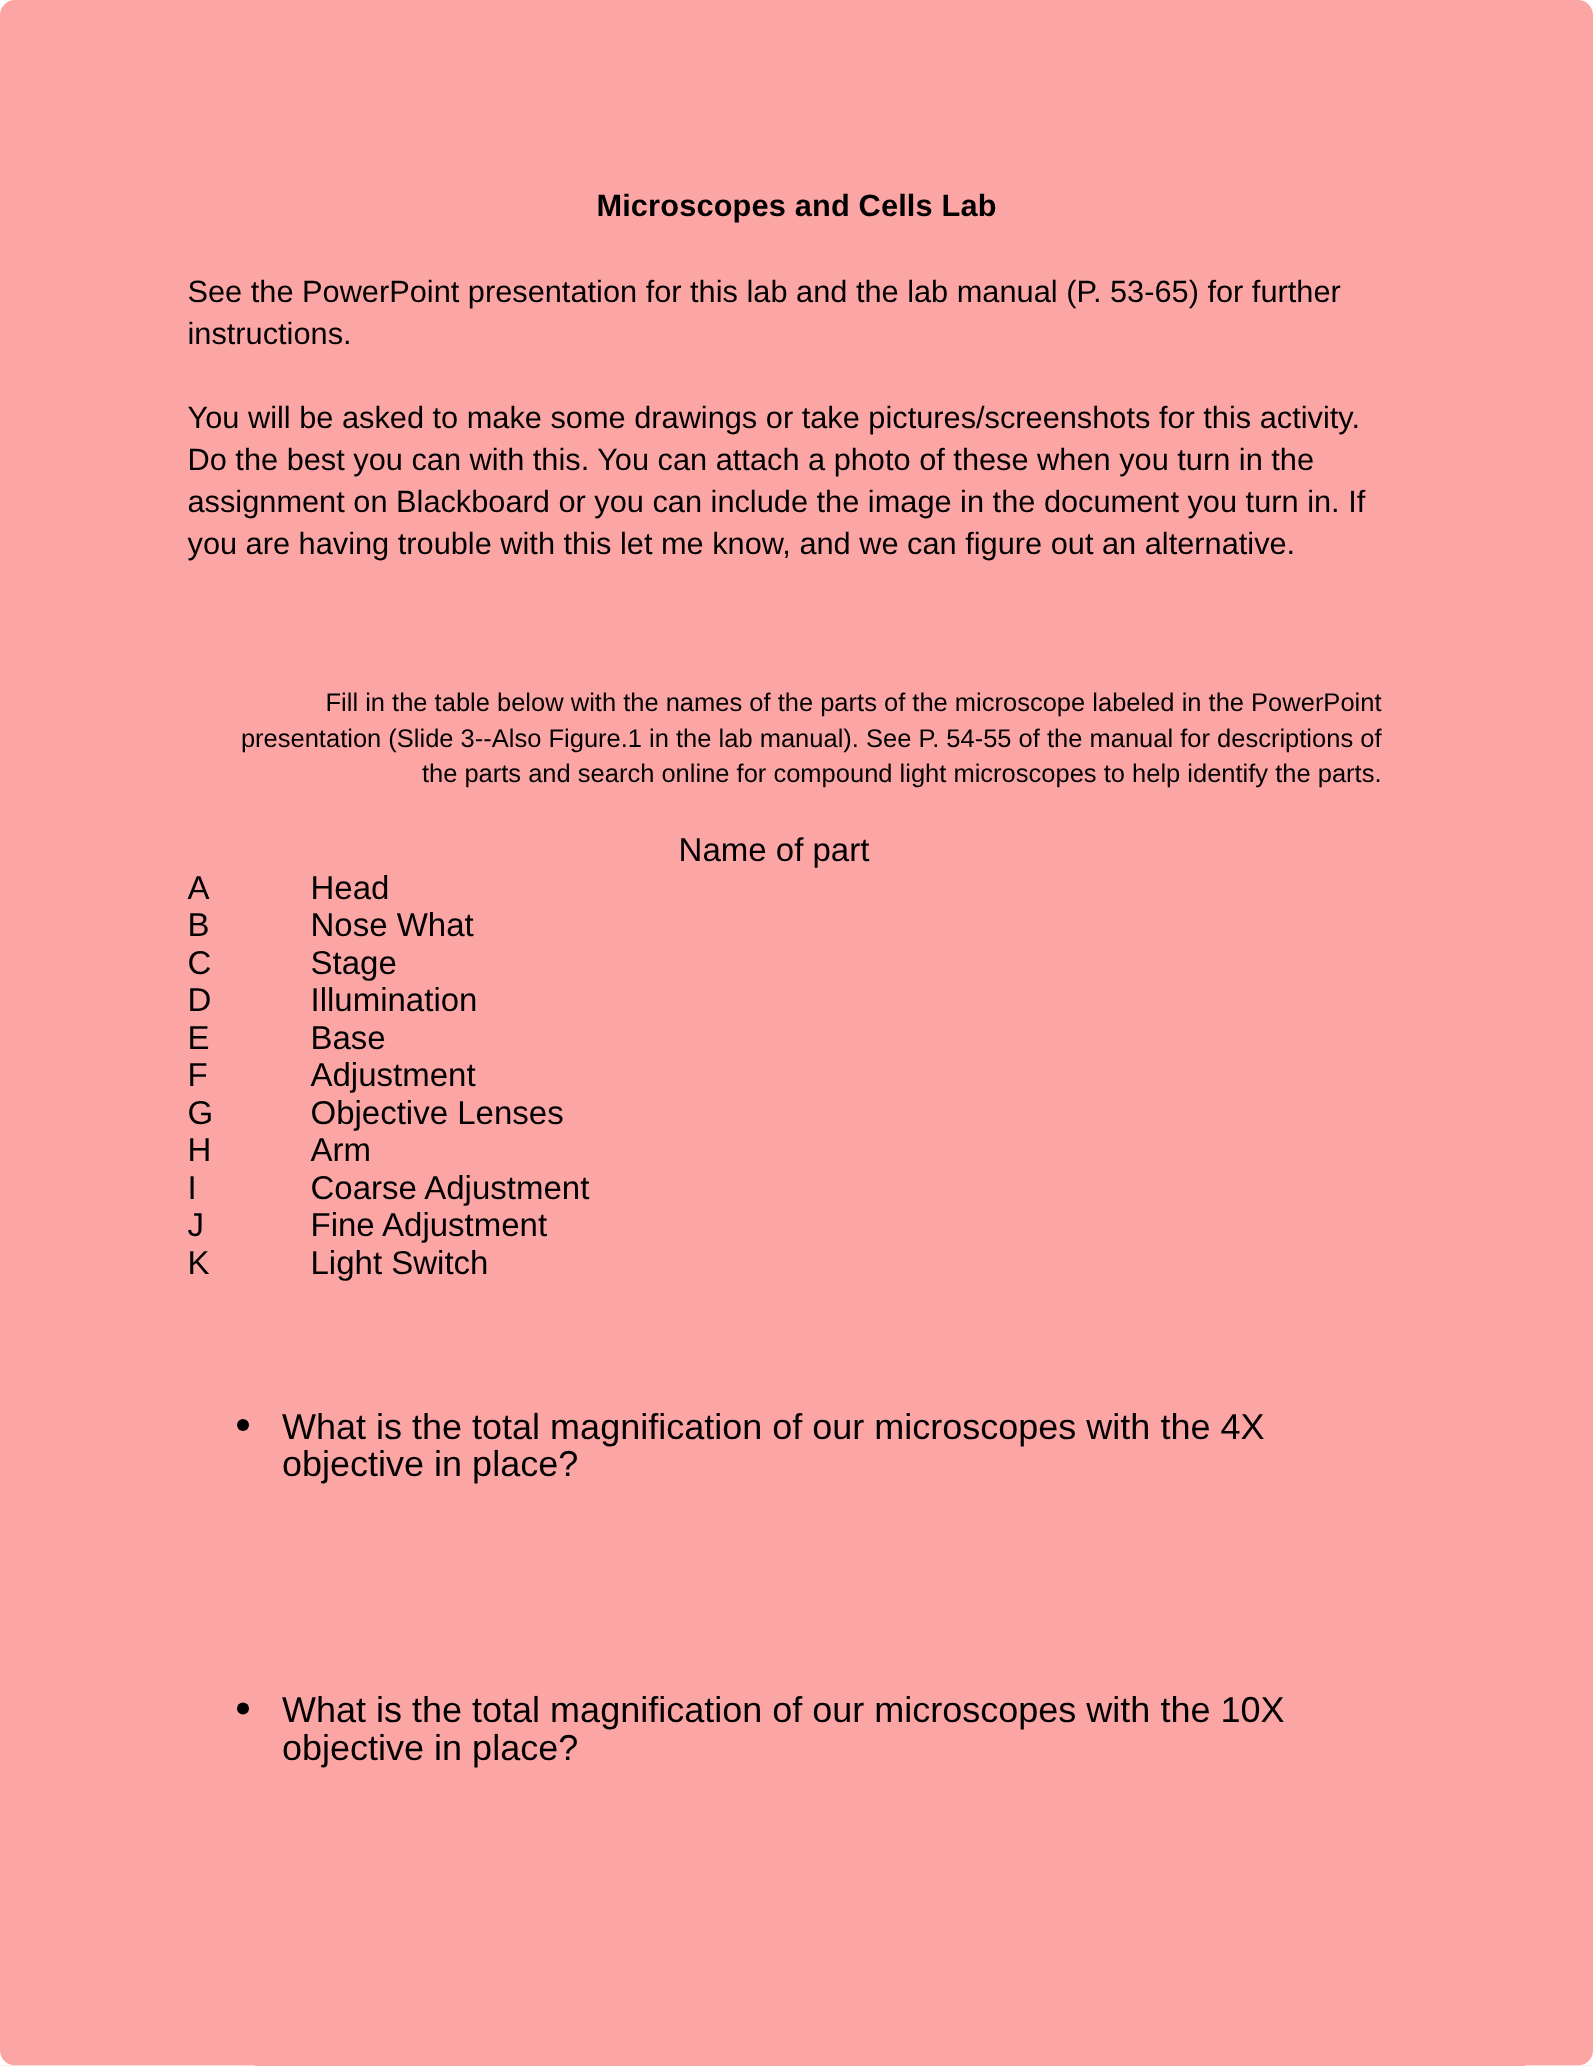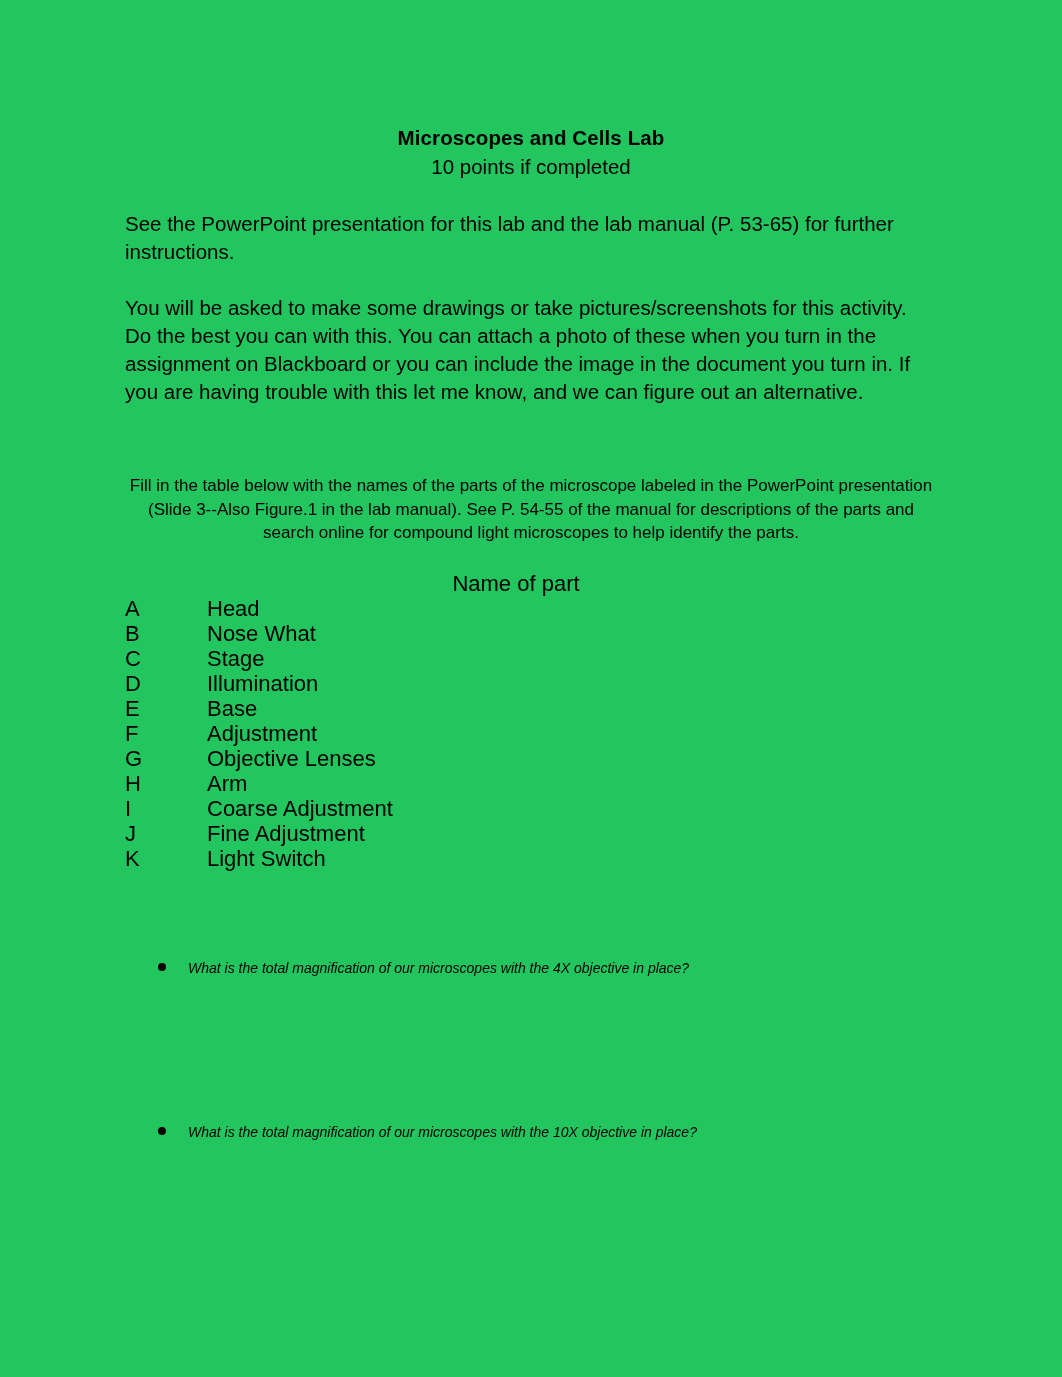--- a/index.html
+++ b/index.html
@@ -8,25 +8,26 @@
     background: #ffffff;
   }
   body {
     font-family: "Liberation Sans", sans-serif;
     color: #000000;
   }
   .page {
     position: relative;
     width: 1062px;
     height: 1377px;
-    background: #22c55e;
+    background: #fca5a5;
     margin: 0 auto;
     overflow: hidden;
     box-sizing: border-box;
     padding: 0;
+    border-radius: 10px;
   }
   .content {
     position: absolute;
     left: 125px;
     top: 0;
     width: 812px;
   }
 
   .doc-title {
     text-align: center;
@@ -48,22 +49,22 @@
 
   .para-large {
     font-size: 20.5px;
     line-height: 28px;
     margin: 0;
     text-align: left;
   }
   .para-small {
     font-size: 17px;
     line-height: 23.5px;
-    margin: 4px;
-    text-align: center;
+    margin: 16px;
+    text-align: right;
   }
   .gap-intro { height: 30px; }
   .gap-para  { height: 28px; }
 
   .section-heading {
     font-size: 19.5px;
     font-weight: bold;
     line-height: 26px;
     margin: 0;
   }
@@ -96,24 +97,23 @@
 
   
   .bullets {
     margin: 0;
     padding: 0;
     list-style: none;
   }
   .bullet-item {
     position: relative;
     padding-left: 63px;
-    font-size: 14px;
+    font-size: 24px;
     line-height: 25px;
     min-height: 25px;
-    font-style: italic;
   }
   .bullet-dot {
     position: absolute;
     left: 33px;
     top: 0;
     width: 8px;
     height: 8px;
     border-radius: 50%;
     background: #000000;
     margin-top: 7px;
@@ -122,21 +122,20 @@
   .gap-before-bullets { height: 26px; }
 </style>
 </head>
 <body>
 
 <div class="page">
   <div class="content">
 
     <h1 class="doc-title">Microscopes and Cells Lab</h1>
 
-    <div class="doc-subtitle">10 points if completed</div>
 
     <div class="gap-intro"></div>
 
     <p class="para-large">See the PowerPoint presentation for this lab and the lab manual (P. 53-65) for further instructions.</p>
 
     <div class="gap-para"></div>
 
     <p class="para-large">You will be asked to make some drawings or take pictures/screenshots for this activity. Do the best you can with this. You can attach a photo of these when you turn in the assignment on Blackboard or you can include the image in the document you turn in. If you are having trouble with this let me know, and we can figure out an alternative.</p>
 
     <div class="gap-before-heading-1"></div>

